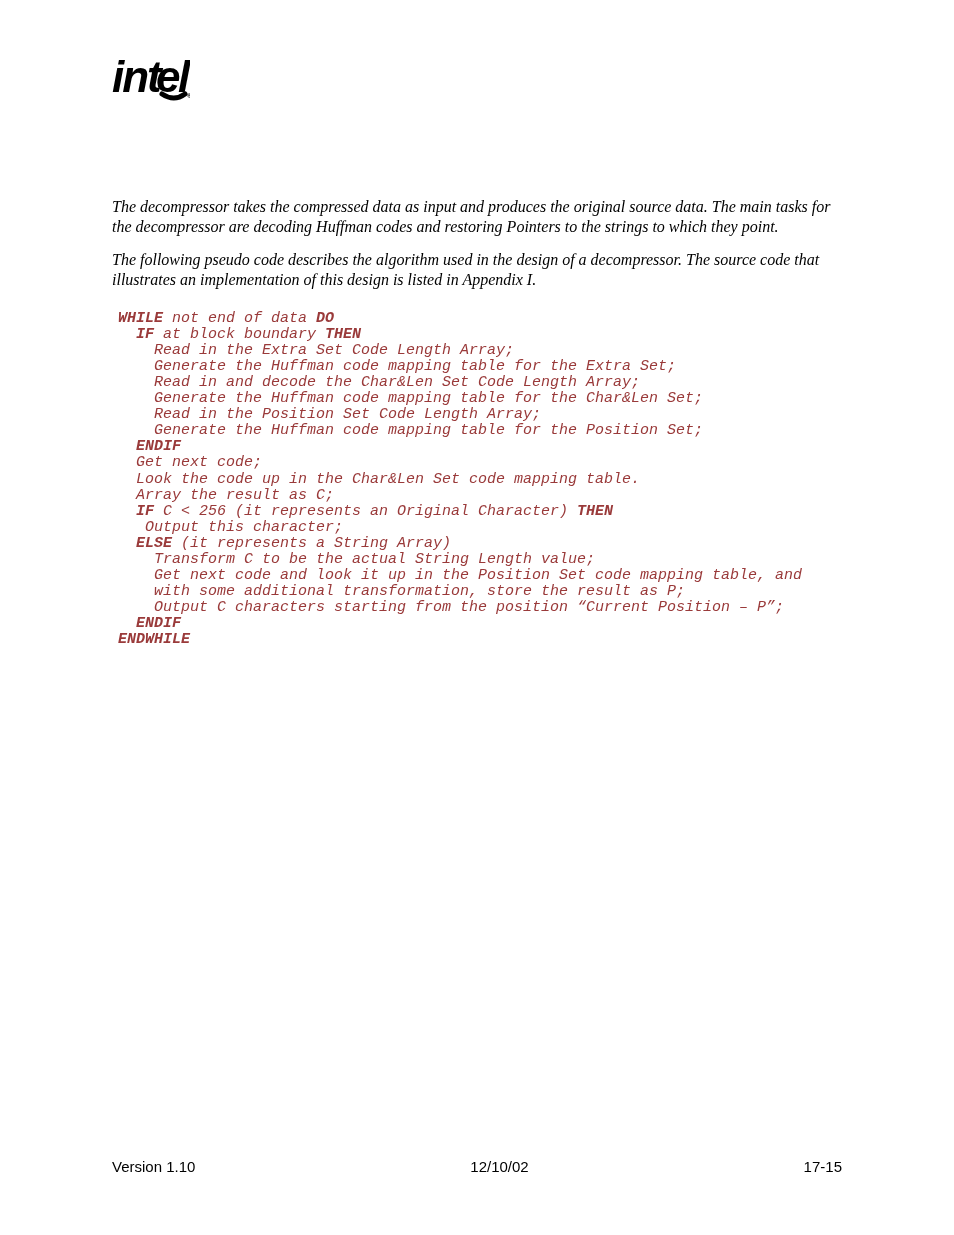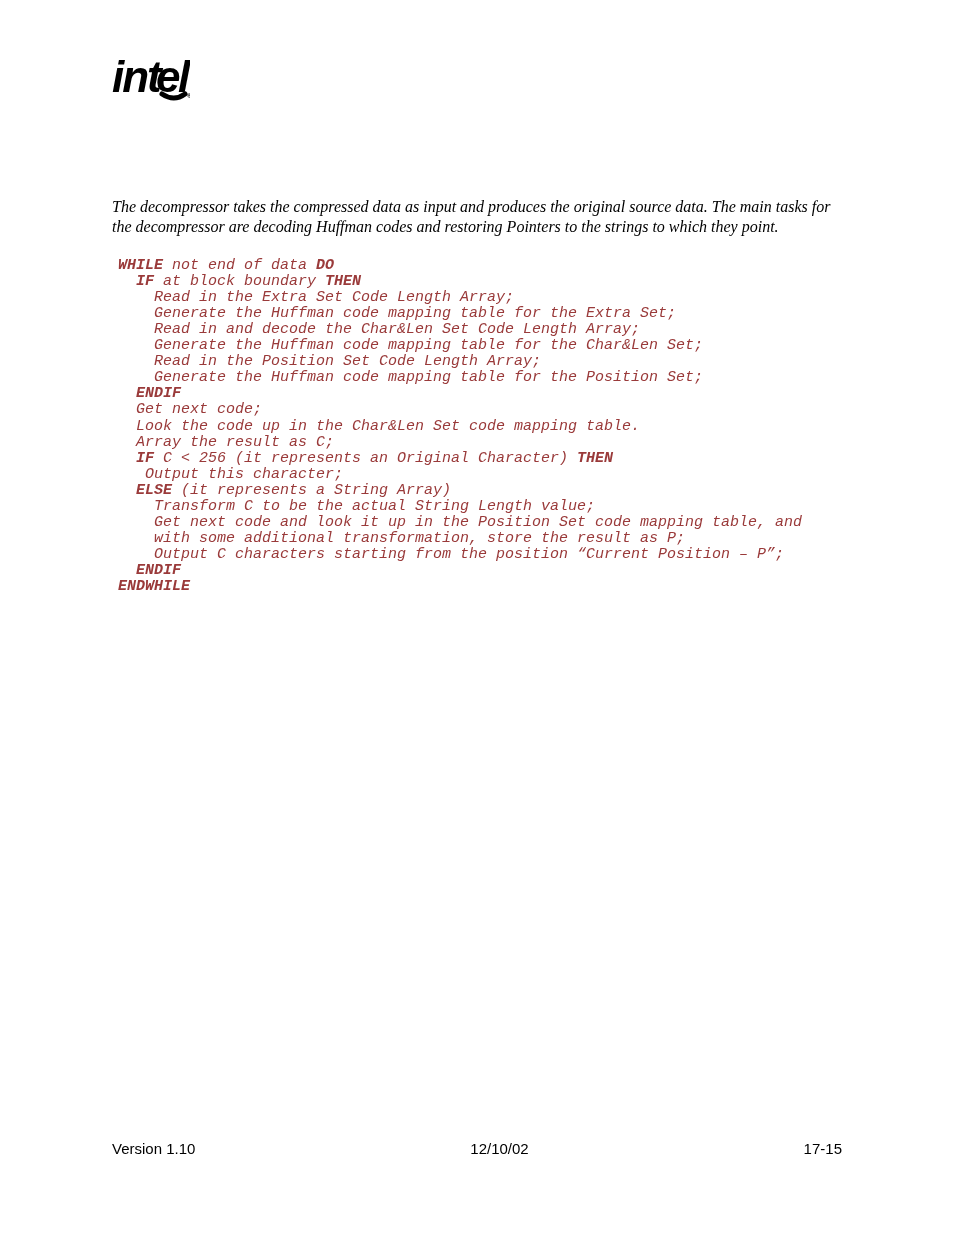--- a/index.html
+++ b/index.html
@@ -40,21 +40,21 @@
     color: #9a3a3a;
     white-space: pre;
     margin-top: 22px;
     margin-left: 6px;
   }
   .code .kw { font-weight: 700; text-align: right; }
   .footer {
     position: absolute;
     left: 112px;
     right: 112px;
-    bottom: 78px;
+    bottom: 60px;
     display: flex;
     justify-content: space-between;
     font-family: Arial, Helvetica, sans-serif;
     font-size: 15px;
     color: #000;
   }
 </style>
 </head>
 <body>
 
@@ -67,20 +67,21 @@
       <path d="M47 24 a10 10 0 1 0 0.1 0 M47 24 h14" fill="none" stroke="#000" stroke-width="6" stroke-linecap="round" opacity="0"></path>
       <text x="44" y="34" font-family="Arial, Helvetica, sans-serif" font-weight="700" font-size="44" fill="#000" letter-spacing="-2">e</text>
       <text x="66" y="34" font-family="Arial, Helvetica, sans-serif" font-weight="700" font-size="44" fill="#000">l</text>
 
       <path d="M50 36 Q62 44 73 36" fill="none" stroke="#000" stroke-width="5" stroke-linecap="round"></path>
       <text x="75" y="40" font-family="Arial" font-size="6" fill="#000">®</text>
     </svg>
   </div>
 
   <p class="body">The decompressor takes the compressed data as input and produces the original source data.  The main tasks for the decompressor are decoding Huffman codes and restoring Pointers to the strings to which they point.</p>
+  <p class="body">The following pseudo code describes the algorithm used in the design of a decompressor.  The source code that illustrates an implementation of this design is listed in Appendix I.</p>
 
   <div class="code"><span class="kw">WHILE</span><span> not end of data </span><span class="kw">DO</span>
   <span class="kw">IF</span><span> at block boundary </span><span class="kw">THEN</span>
 <span>    Read in the Extra Set Code Length Array;</span>
 <span>    Generate the Huffman code mapping table for the Extra Set;</span>
 <span>    Read in and decode the Char&amp;Len Set Code Length Array;</span>
 <span>    Generate the Huffman code mapping table for the Char&amp;Len Set;</span>
 <span>    Read in the Position Set Code Length Array;</span>
 <span>    Generate the Huffman code mapping table for the Position Set;</span>
   <span class="kw">ENDIF</span>

